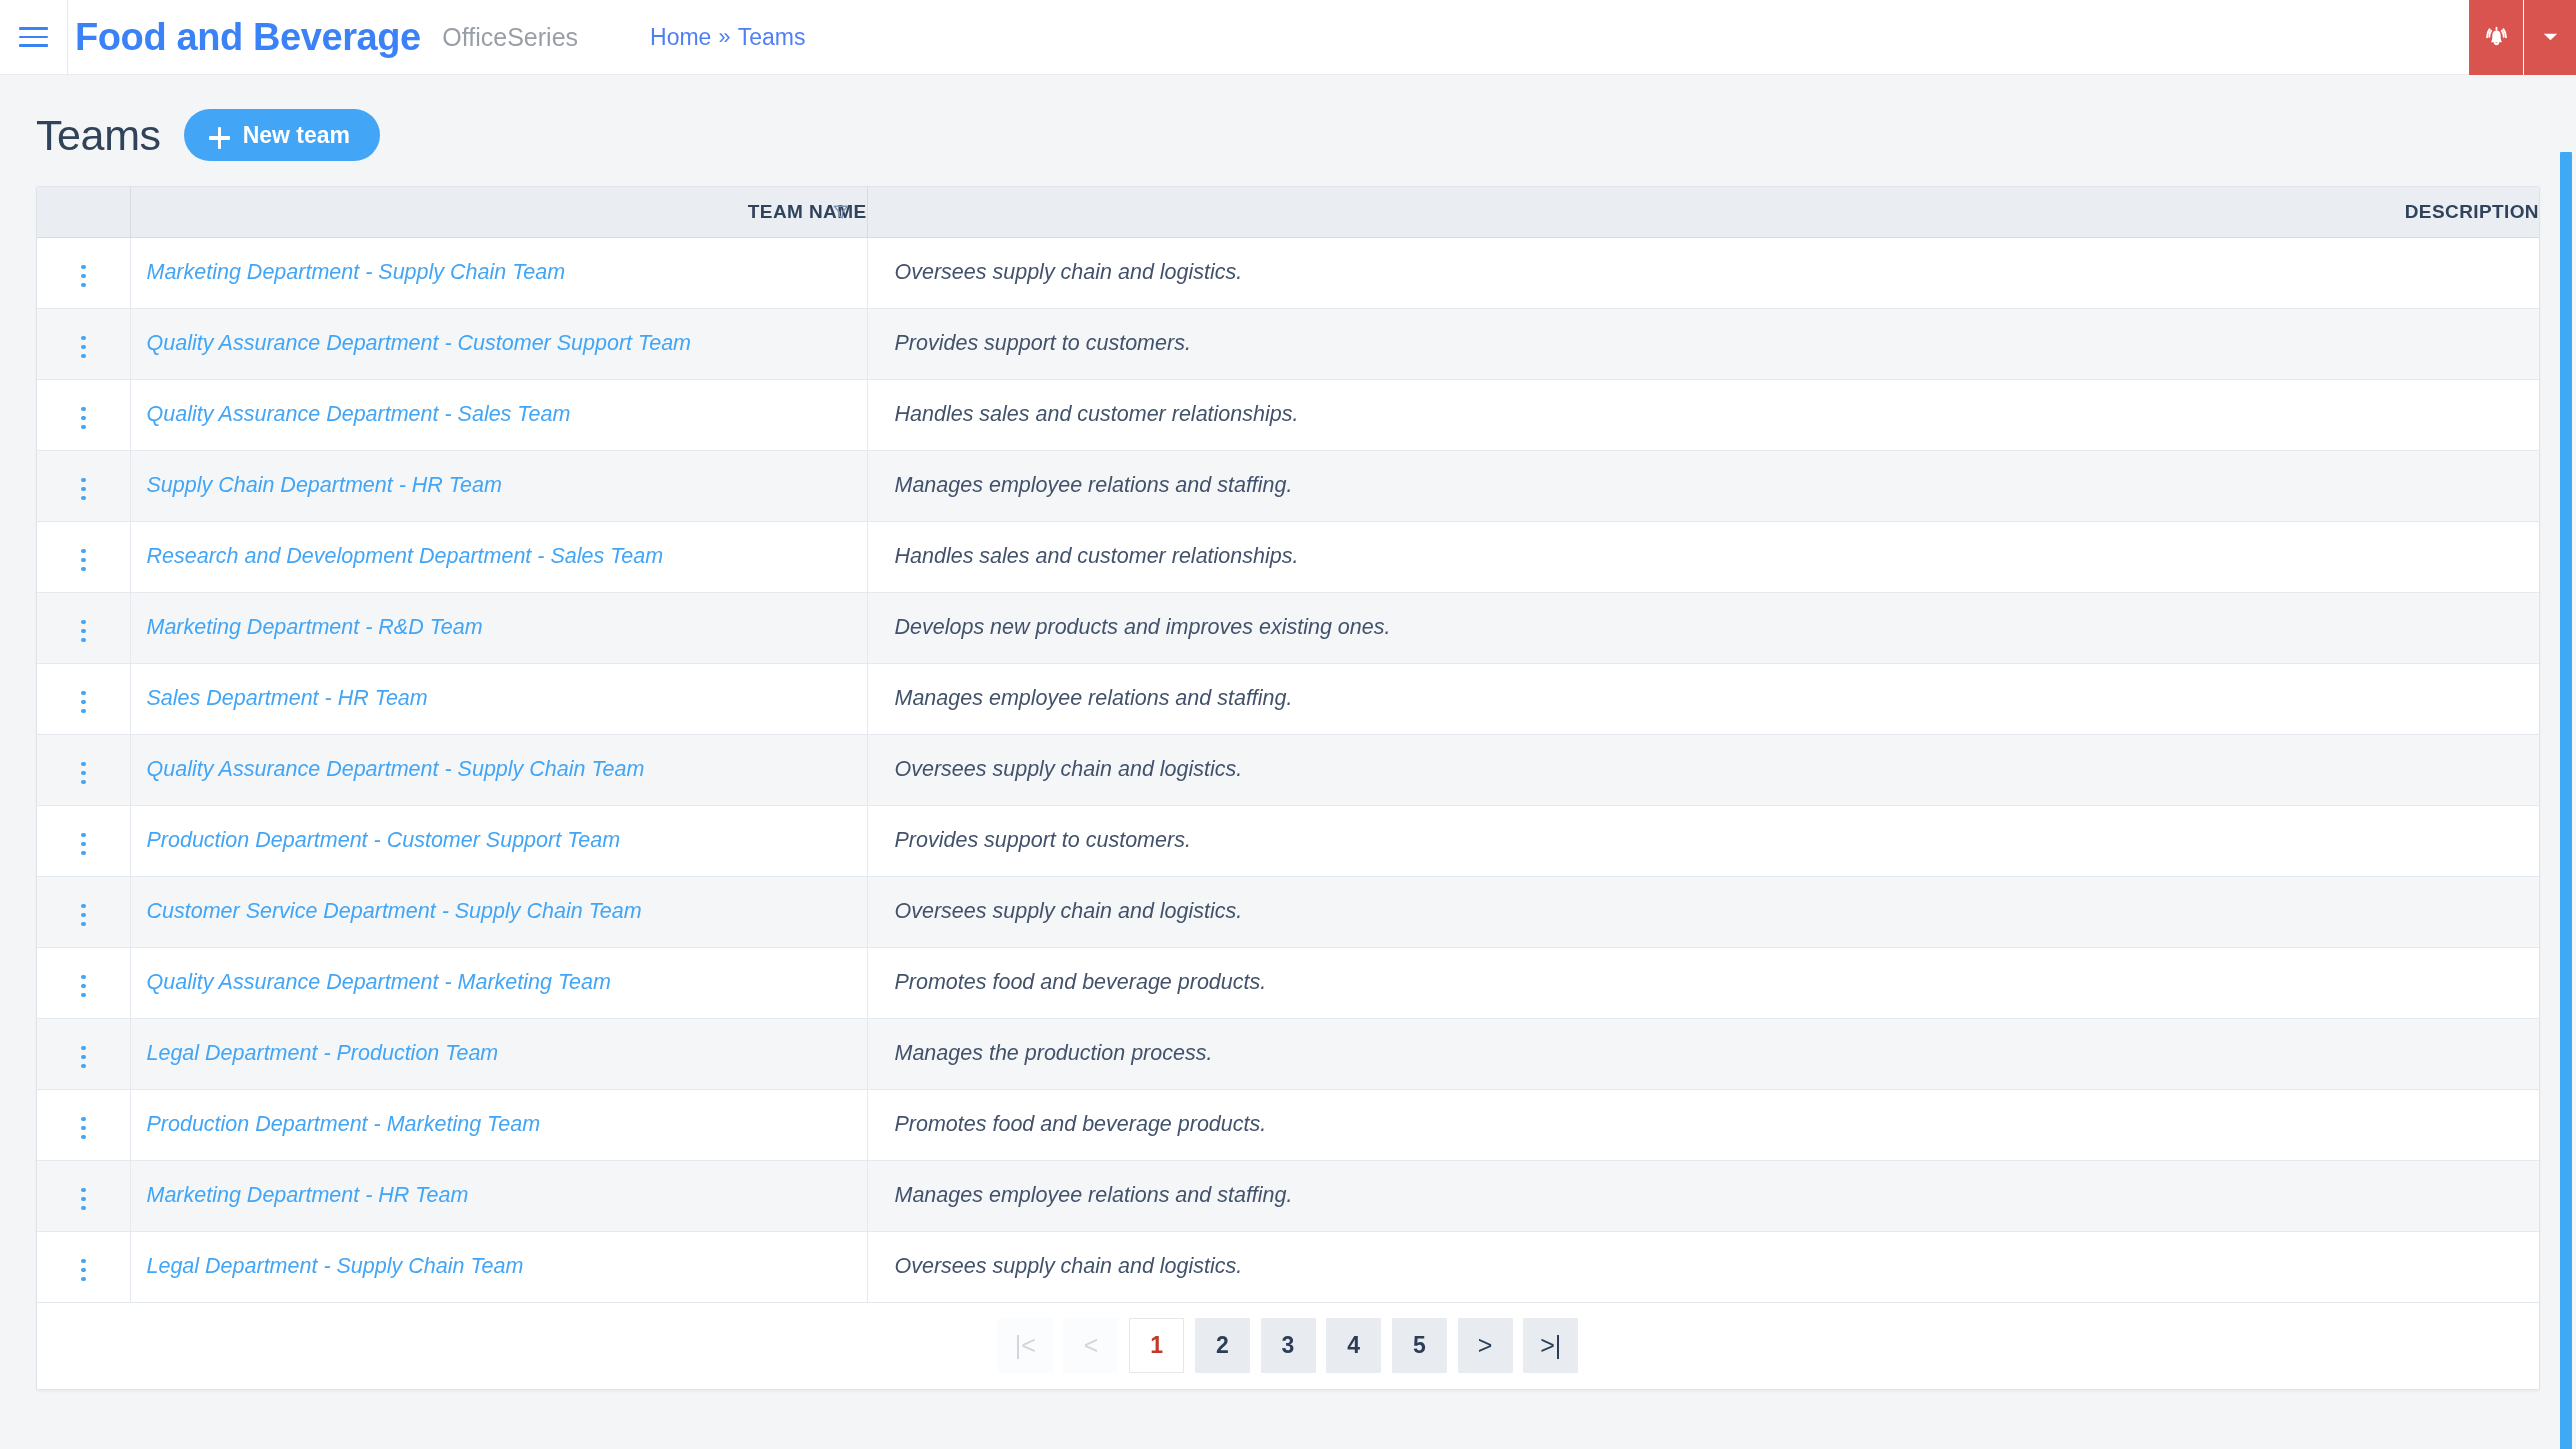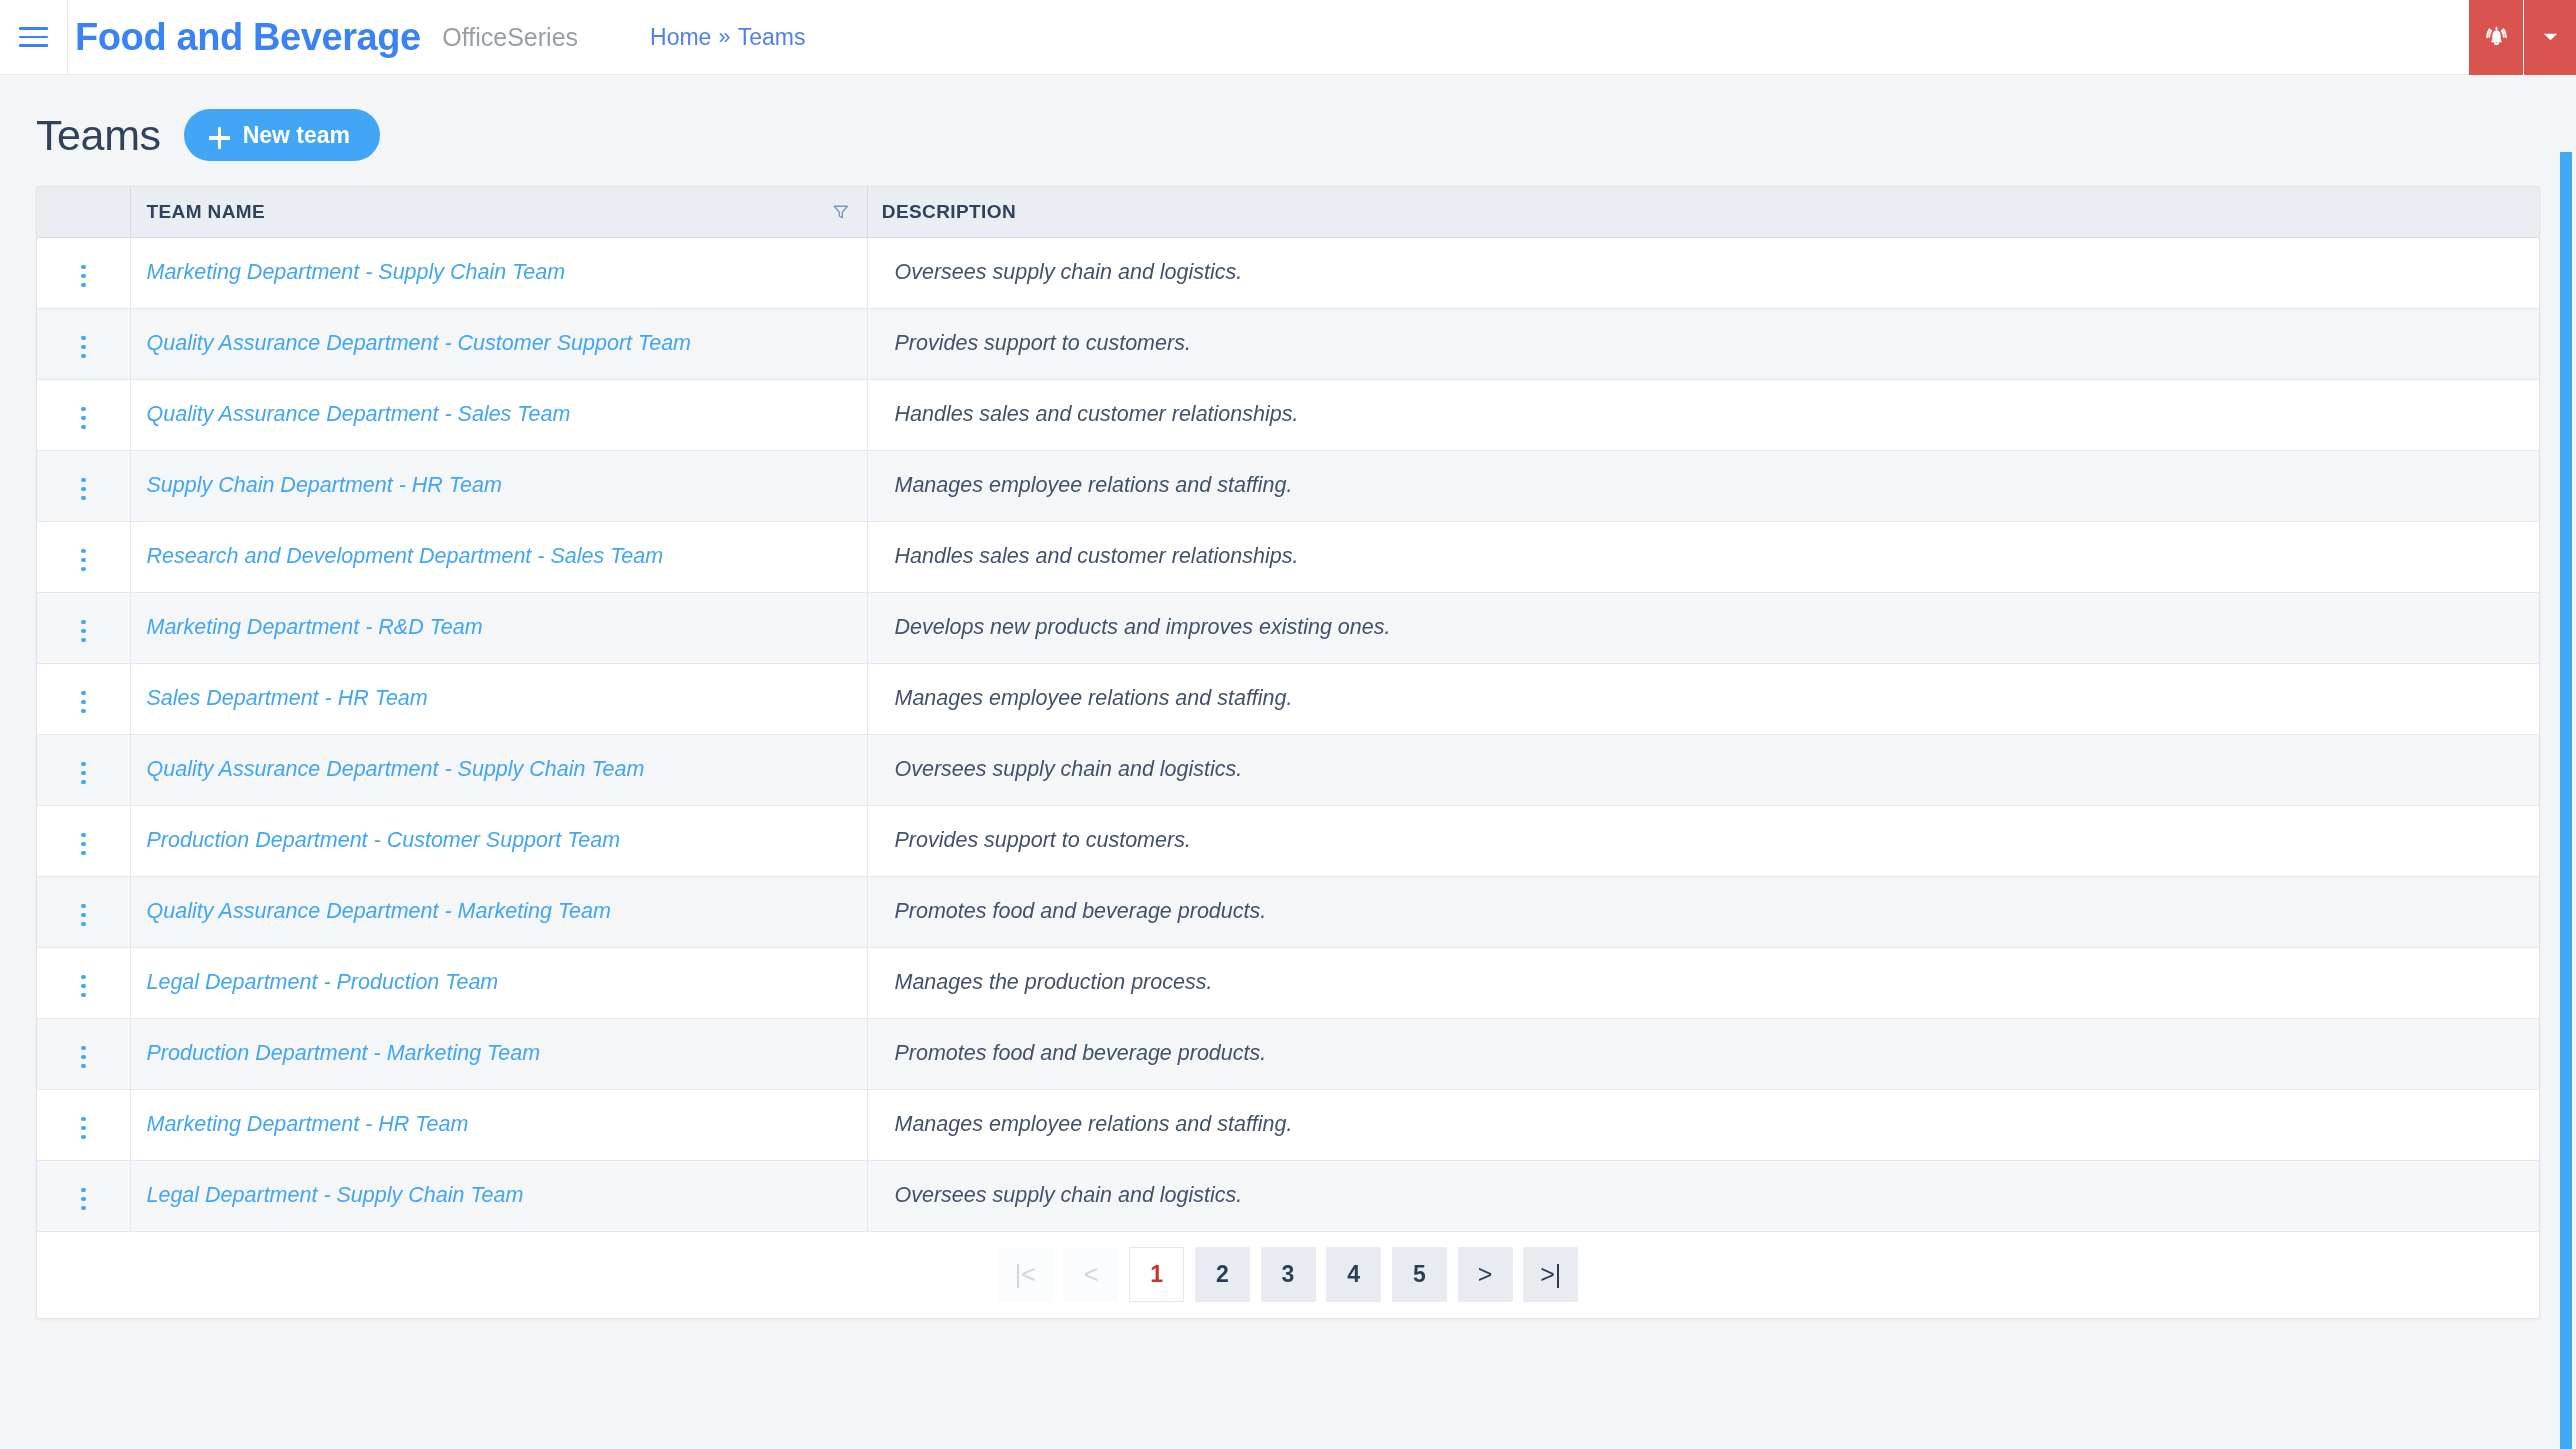--- a/index.html
+++ b/index.html
@@ -152,21 +152,21 @@
     border-collapse: collapse;
     table-layout: fixed;
   }
   thead th {
     background: #eaeef3;
     height: 50px;
     font-size: 19px;
     letter-spacing: 0.4px;
     color: #31435a;
     font-weight: bold;
-    text-align: left;
+    text-align: right;
     vertical-align: middle;
     border-bottom: 0.9px solid #d6dce4;
     padding: 0 0 0 16px;
   }
   th.col-menu { width: 93px; padding: 0; border-right: 0.9px solid #d6dce4; }
   th.col-name { width: 737px; border-right: 0.9px solid #d6dce4; position: relative; }
   th.col-desc { padding-left: 14.3px; }
 
   .filter-ico {
     position: absolute;
@@ -430,20 +430,29 @@
               </span></td>
             <td class="c-name"><a class="team-link" href="#">Production Department - Customer Support Team</a></td>
             <td class="c-desc">Provides support to customers.</td>
           </tr>
           <tr>
             <td class="c-menu"><span class="dots">
                 <i></i>
                 <i></i>
                 <i></i>
               </span></td>
+            <td class="c-name"><a class="team-link" href="#">Customer Service Department - Supply Chain Team</a></td>
+            <td class="c-desc">Oversees supply chain and logistics.</td>
+          </tr>
+          <tr>
+            <td class="c-menu"><span class="dots">
+                <i></i>
+                <i></i>
+                <i></i>
+              </span></td>
             <td class="c-name"><a class="team-link" href="#">Quality Assurance Department - Marketing Team</a></td>
             <td class="c-desc">Promotes food and beverage products.</td>
           </tr>
           <tr>
             <td class="c-menu"><span class="dots">
                 <i></i>
                 <i></i>
                 <i></i>
               </span></td>
             <td class="c-name"><a class="team-link" href="#">Legal Department - Production Team</a></td>

